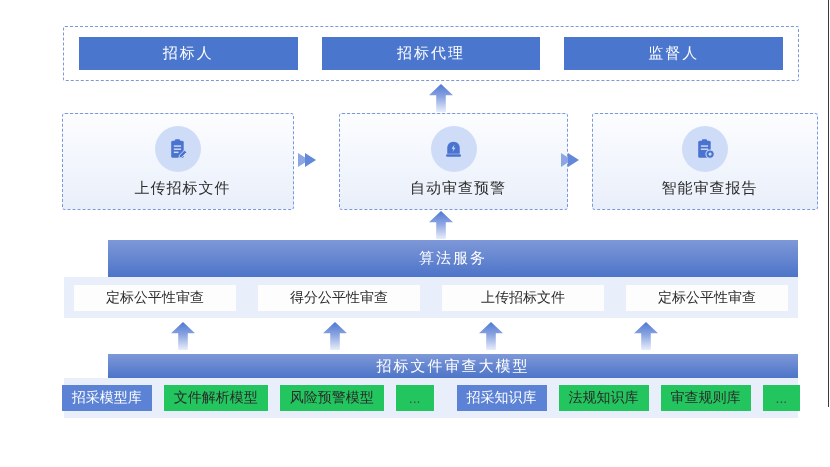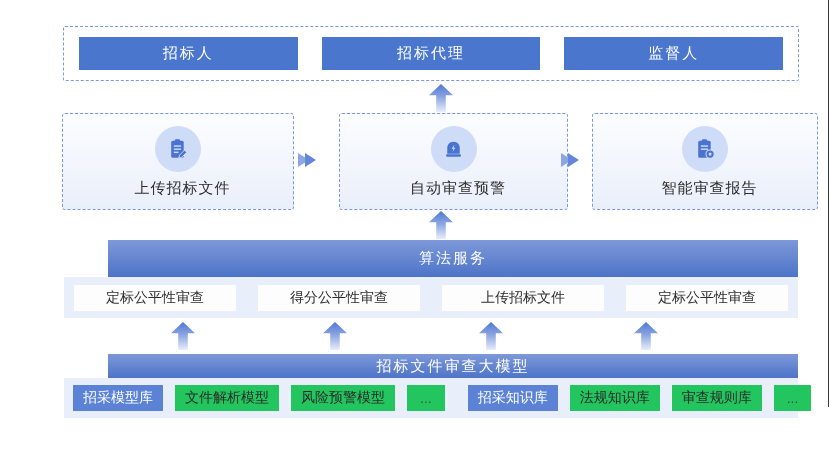--- a/index.html
+++ b/index.html
@@ -57,21 +57,21 @@
 
   
   .section{position:absolute;left:64px;width:734px;}
   .section-algo{top:240px;}
   .section-model{top:354px;}
   .section-header{
     height:37px;background:linear-gradient(180deg,#7e98d8 0%,#4d74c8 100%);
     color:#fff;display:flex;align-items:center;justify-content:center;font-size:15px;letter-spacing:2px;margin-left:44px;
   }
   .section-model .section-header{height:24px;}
-  .section-body{background:#e8eefa;display:flex;align-items:center;box-sizing:border-box;}
+  .section-body{background:#e8eefa;display:flex;align-items:center;box-sizing:border-box;justify-content:center;}
   .section-algo .section-body{height:41px;justify-content:space-between;padding:0 10px;}
   .algo-box{
     width:162px;height:26px;background:#fdfdfe;display:flex;align-items:center;justify-content:center;
     font-size:14px;color:#2b2b2b;font-weight:500;
   }
   .section-model .section-body{height:40px;padding:0 9px;gap:12px;}
   .model-item{
     height:26px;padding:0 10px;background:#22c55e;display:flex;align-items:center;justify-content:center;
     font-size:14px;color:#2b2b2b;white-space:nowrap;font-weight:500;
   }

